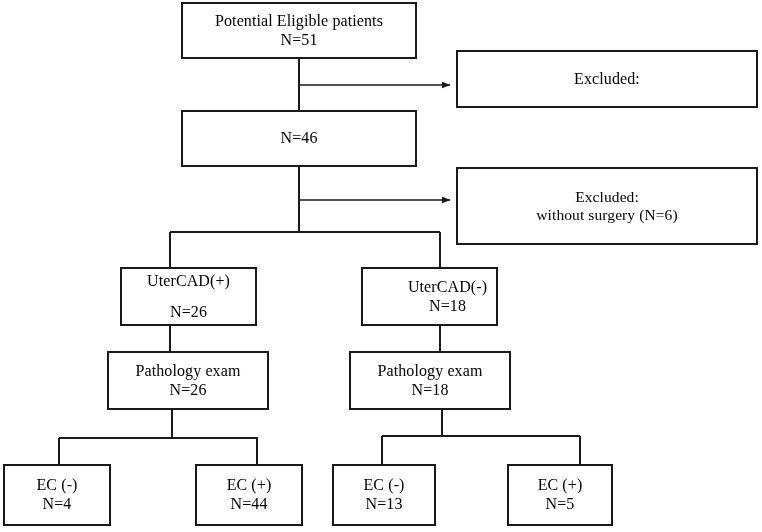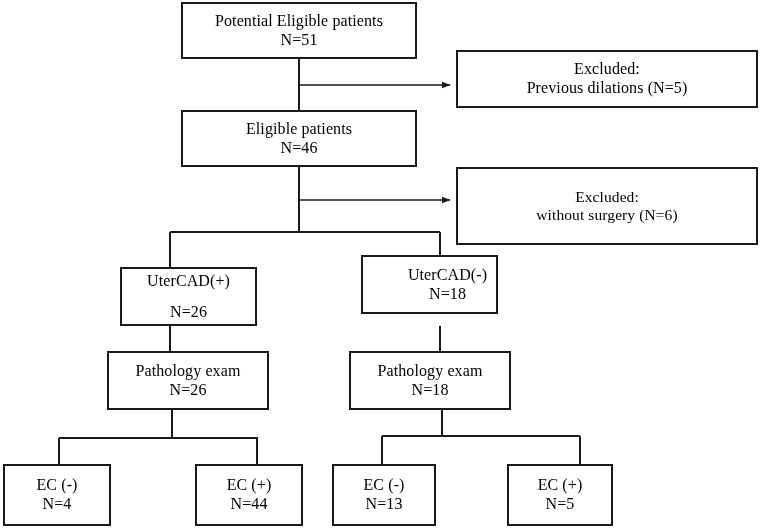--- a/index.html
+++ b/index.html
@@ -79,35 +79,33 @@
       </g>
   </svg>
 
   <div id="node-layer">
       <div class="node-box" style="left: 181px; top: 2px; width: 236px; height: 57px;">
         <span class="node-line">Potential Eligible patients</span>
         <span class="node-line">N=51</span>
       </div>
       <div class="node-box" style="left: 456px; top: 50px; width: 302px; height: 58px;">
         <span class="node-line">Excluded:</span>
-        <span class="node-line">Previous dilations (N=5)</span>
       </div>
       <div class="node-box" style="left: 181px; top: 110px; width: 236px; height: 57px;">
-        <span class="node-line">Eligible patients</span>
         <span class="node-line">N=46</span>
       </div>
       <div class="node-box small" style="left: 456px; top: 167px; width: 302px; height: 78px;">
         <span class="node-line">Excluded:</span>
         <span class="node-line">without surgery (N=6)</span>
       </div>
       <div class="node-box" style="left: 120px; top: 267px; width: 137px; height: 59px; gap: 12px;">
         <span class="node-line">UterCAD(+)</span>
         <span class="node-line">N=26</span>
       </div>
-      <div class="node-box" style="left: 361px; top: 255px; width: 137px; height: 59px; padding-left: 36px;">
+      <div class="node-box" style="left: 361px; top: 267px; width: 137px; height: 59px; padding-left: 36px;">
         <span class="node-line">UterCAD(-)</span>
         <span class="node-line">N=18</span>
       </div>
       <div class="node-box" style="left: 107px; top: 351px; width: 162px; height: 59px;">
         <span class="node-line">Pathology exam</span>
         <span class="node-line">N=26</span>
       </div>
       <div class="node-box" style="left: 349px; top: 351px; width: 162px; height: 59px;">
         <span class="node-line">Pathology exam</span>
         <span class="node-line">N=18</span>

